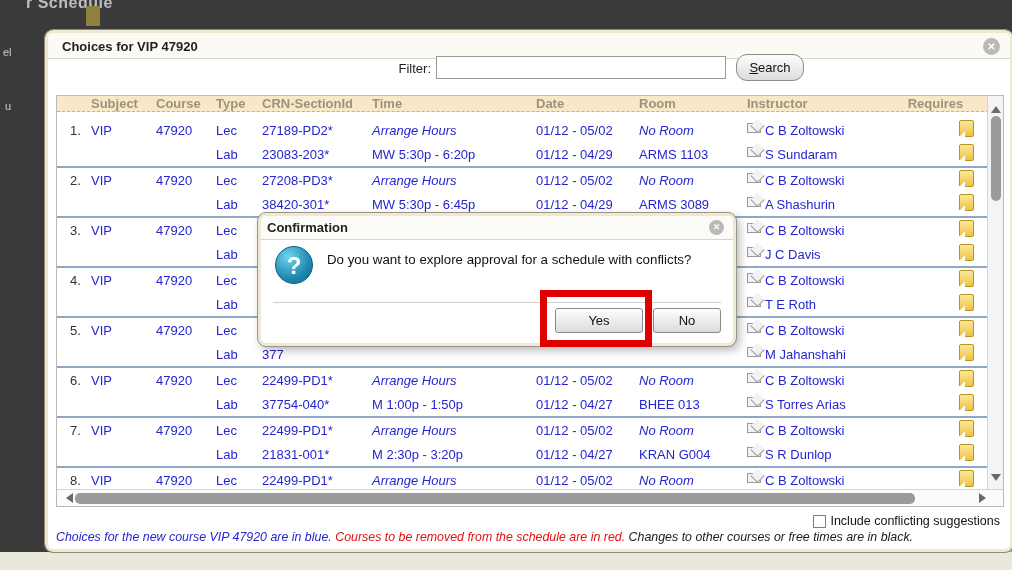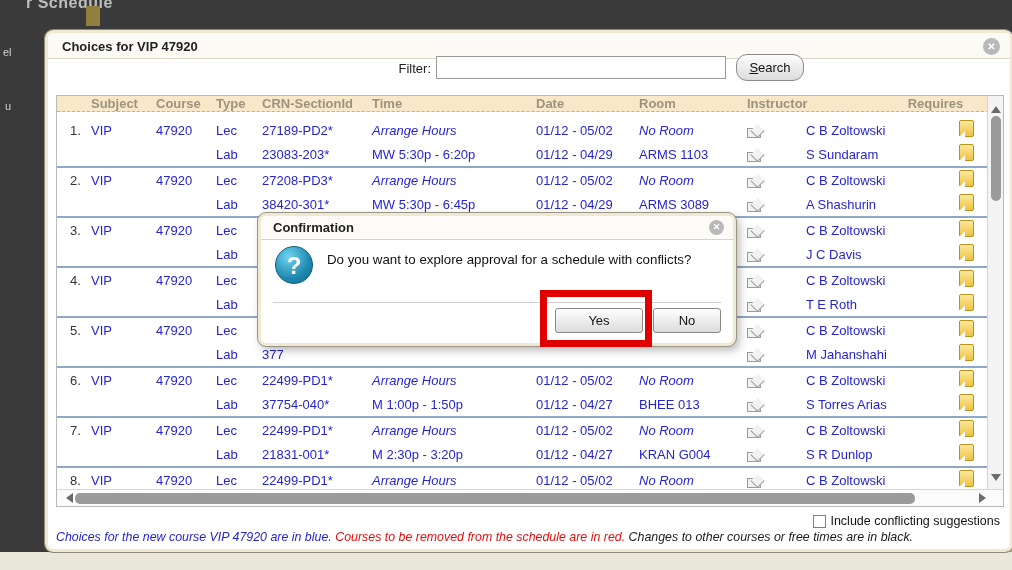--- a/index.html
+++ b/index.html
@@ -41,21 +41,21 @@
   .grp:first-child { border-top:none; }
   .row { height:24px; display:flex; align-items:center; font-size:13px; color:#2525cf; }
   .c-num { width:34px; padding-left:13px; color:#333; }
   .c-subject { width:65px; }
   .c-course { width:60px; }
   .c-type { width:46px; }
   .c-crn { width:110px; }
   .c-time { width:164px; }
   .c-date { width:103px; }
   .c-room { width:108px; }
-  .c-instr { width:170px; display:flex; align-items:flex-end;gap:41px; }
+  .c-instr { width:170px; display:flex; align-items:flex-start; }
   .h-instr { width:135px; }
   .h-req { width:107px; text-align:center; }
   .c-spacer { flex:1; }
   .c-req { width:30px; }
   .italic { font-style:italic; }
 
   .env { display:inline-block; width:14px; height:10px; border:1px solid #9a9a9a; background:#f2f2f2; position:relative; margin-right:4px; flex:none; }
   .env:after { content:''; position:absolute; left:1px; top:-1px; width:9px; height:9px; border:1px solid #9a9a9a; border-top:none; border-left:none; transform:rotate(45deg) translate(1px,-4px); background:#f2f2f2; }
   .note { display:inline-block; width:15px; height:17px; background:linear-gradient(#fce99d,#eec23f); border:1px solid #b8941c; border-radius:2px; position:relative; cursor:pointer; }
   .note:after { content:''; position:absolute; left:-1px; bottom:-1px; border-style:solid; border-width:0 0 6px 6px; border-color:transparent transparent #fff transparent; }
@@ -75,21 +75,21 @@
   .cbx-row { position:absolute; right:10px; top:481px; display:flex; align-items:center; font-size:12.5px; color:#111; }
   .cbx { width:13px; height:13px; border:1px solid #808080; background:#fff; margin-right:4px; cursor:pointer; }
   .legend { position:absolute; left:8px; top:497px; width:952px; font-size:12.4px; font-style:italic; white-space:nowrap; }
   .leg-blue { color:#2525cf; }
   .leg-red { color:#e01010; }
   .leg-black { color:#1a1a1a; }
 
   
   .confirm { position:absolute; left:258px; top:213px; width:478px; height:133px; background:#fff; border:3px solid #efe9d2; outline:1px solid #9a9488; border-radius:8px; box-shadow:3px 4px 10px rgba(0,0,0,.3); z-index:5; }
   .cf-titlebar { position:absolute; left:0; top:0; right:0; height:24px; background:#fcfbf7; border-bottom:1px solid #d8d4c8; border-radius:5px 5px 0 0; }
-  .cf-title { position:absolute; left:12px; top:4px; font-size:13px; font-weight:bold; color:#222; }
+  .cf-title { position:absolute; left:6px; top:4px; font-size:13px; font-weight:bold; color:#222; }
   .cf-close { right:9px; top:4px; width:15px; height:15px; line-height:15px; font-size:9px; }
   .q-icon { position:absolute; left:14px; top:30px; width:38px; height:38px; border-radius:50%; background:radial-gradient(circle at 35% 28%, #6fd4ef, #1f89b0 60%, #136a8e); border:1px solid #0d5f80; color:#fff; font-size:24px; font-weight:bold; text-align:center; line-height:37px; }
   .cf-msg { position:absolute; left:66px; top:36px; right:12px; font-size:13.3px; color:#111; }
   .cf-sep { position:absolute; left:12px; right:12px; top:86px; border-top:1px solid #cfcfcf; }
   .cf-btn { position:absolute; top:92px; height:25px; background:linear-gradient(#fefefe,#dcdcdc); border:1px solid #8a8a8a; border-radius:3px; font-size:13px; color:#111; text-align:center; line-height:23px; cursor:pointer; }
   .btn-yes { left:294px; width:88px; }
   .btn-no { left:392px; width:68px; }
 
   
   .red-box { position:absolute; left:540px; top:290px; width:112px; height:57px; border:7px solid #e00000; z-index:9; }

